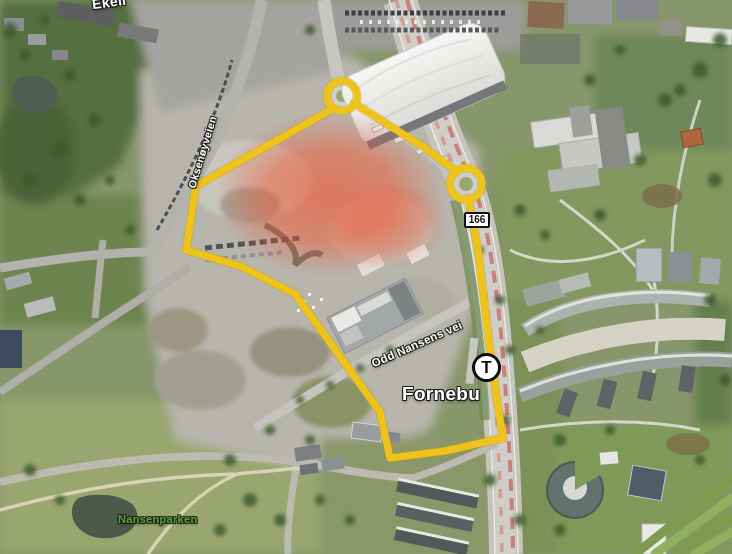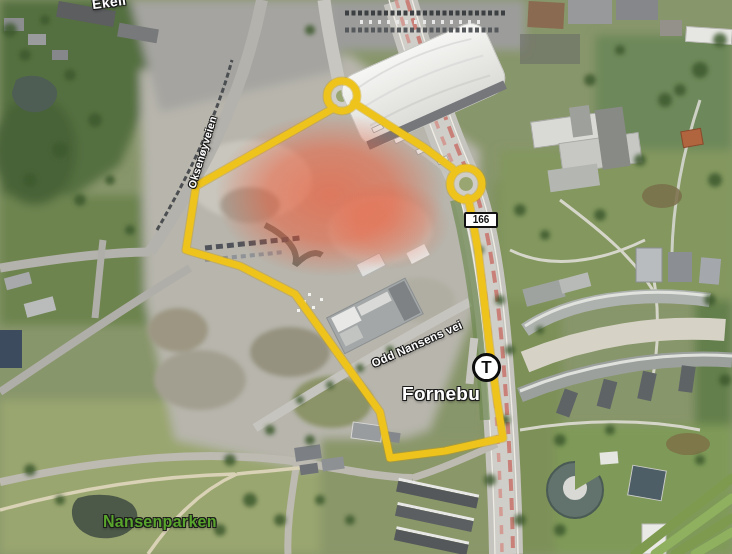--- a/index.html
+++ b/index.html
@@ -3,21 +3,21 @@
 <meta charset="utf-8">
 <style>
   html,body{margin:0;padding:0;background:#222;}
   #stage{position:relative;width:732px;height:554px;overflow:hidden;
          font-family:"Liberation Sans","DejaVu Sans",sans-serif;background:#88966b;}
   #basemap{position:absolute;left:0;top:0;}
   .map-label{position:absolute;font-weight:bold;color:#fff;white-space:nowrap;
     text-shadow:-1px -1px 0 #1b1b1b,1px -1px 0 #1b1b1b,-1px 1px 0 #1b1b1b,1px 1px 0 #1b1b1b,0 2px 3px rgba(0,0,0,.45);
     letter-spacing:.3px;}
   .park-label{color:var(--park-label-green,#58a42c);}
-  #sign166{position:absolute;left:464px;top:212px;width:34px;height:16px;
+  #sign166{position:absolute;left:464px;top:212px;width:26px;height:16px;
     background:var(--road-sign-bg,#fff);border:2px solid #111;border-radius:2px;
     display:flex;align-items:center;justify-content:center;
     font-size:10px;font-weight:bold;color:#111;box-sizing:border-box;line-height:1;}
   #tmark{position:absolute;left:472px;top:353px;width:29px;height:29px;border-radius:50%;
     background:#fff;border:3px solid #0d0d0d;box-sizing:border-box;
     display:flex;align-items:center;justify-content:center;
     font-size:17px;font-weight:bold;color:#0d0d0d;line-height:1;}
 </style>
 </head>
 <body>
@@ -300,19 +300,19 @@
 </svg>
 
 <div class="map-label" style="left:92px;top:-6px;font-size:14px;transform:rotate(-8deg);">Ekeli</div>
 
 <div class="map-label" style="left:152px;top:146px;width:100px;text-align:center;font-size:10.5px;transform:rotate(-73deg);">Oksenøyveien</div>
 
 <div class="map-label" style="left:368px;top:338px;font-size:11.5px;transform:rotate(-24deg);">Odd Nansens vei</div>
 
 <div class="map-label" style="left:402px;top:383px;font-size:19px;">Fornebu</div>
 
-<div class="map-label park-label" style="left:103px;top:513px;font-size:16px;">Nansenparken</div>
+<div class="map-label park-label" style="left:118px;top:513px;font-size:11px;">Nansenparken</div>
 
 <div id="sign166">166</div>
 
 <div id="tmark">T</div>
 
 </div>
 
 </body></html>

